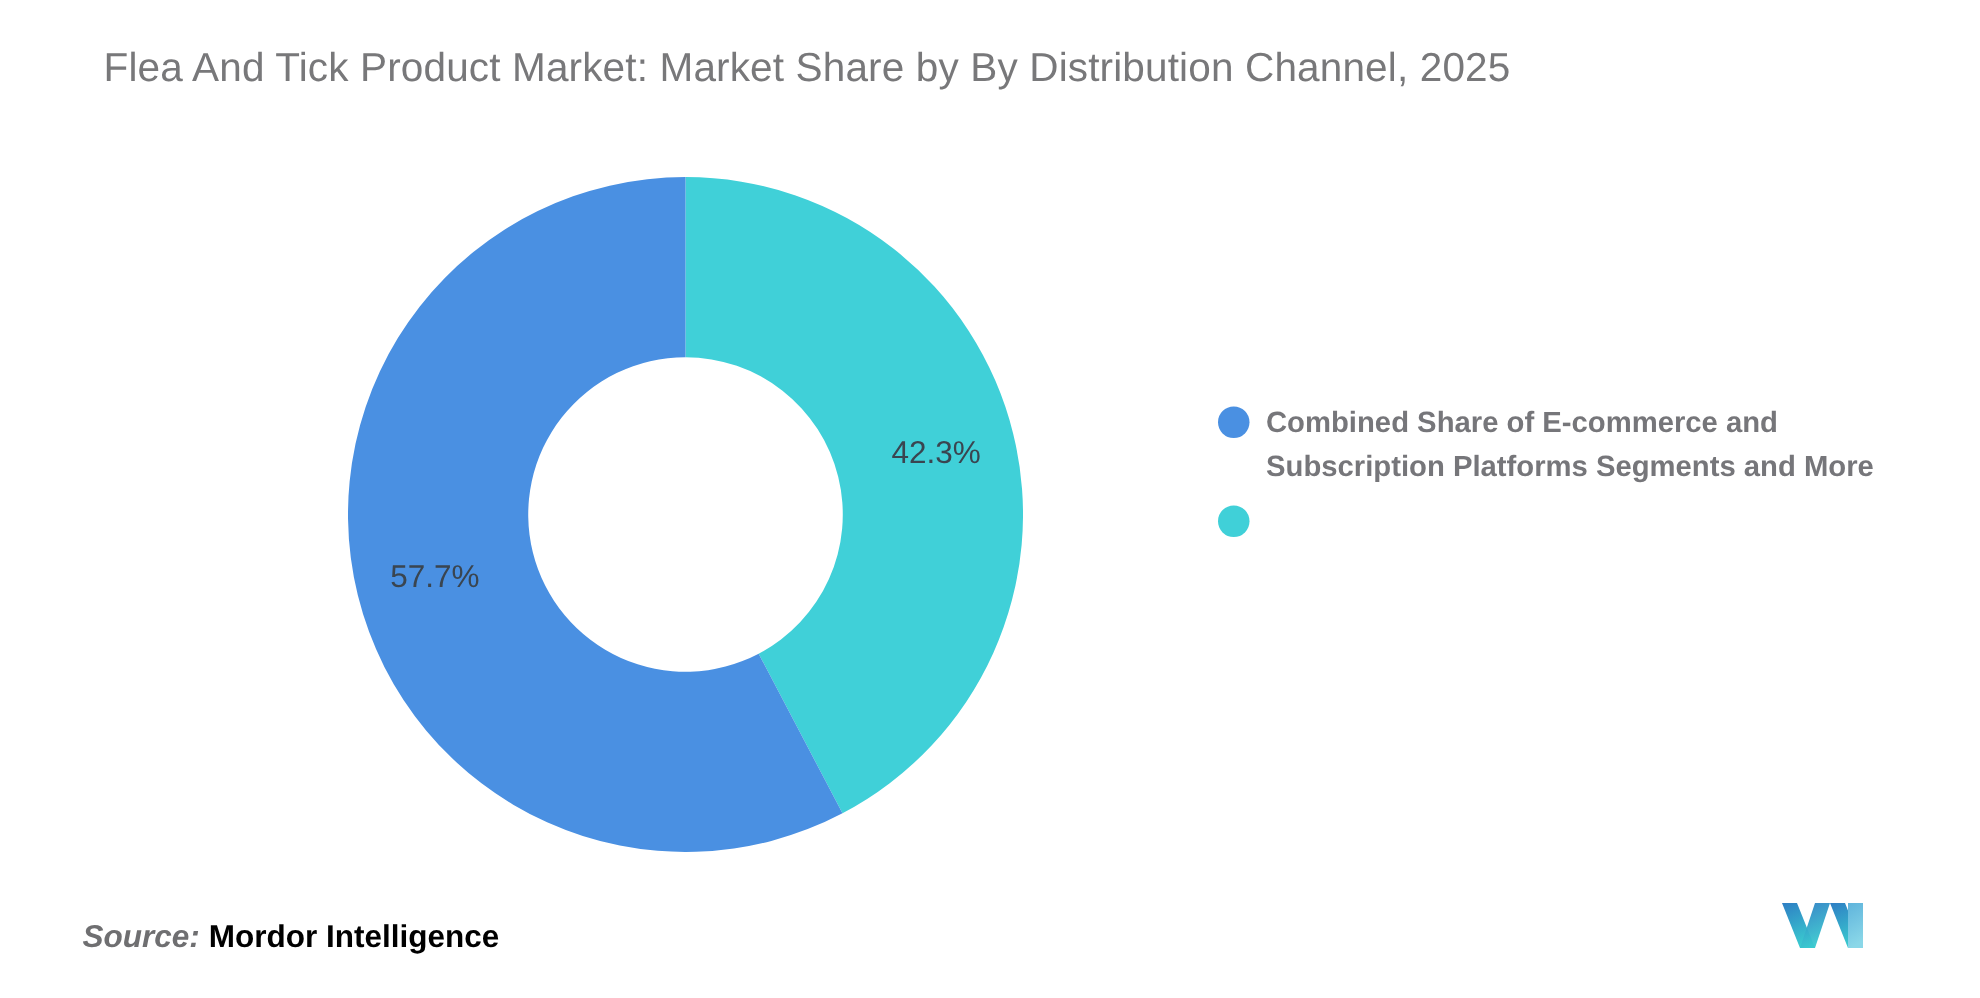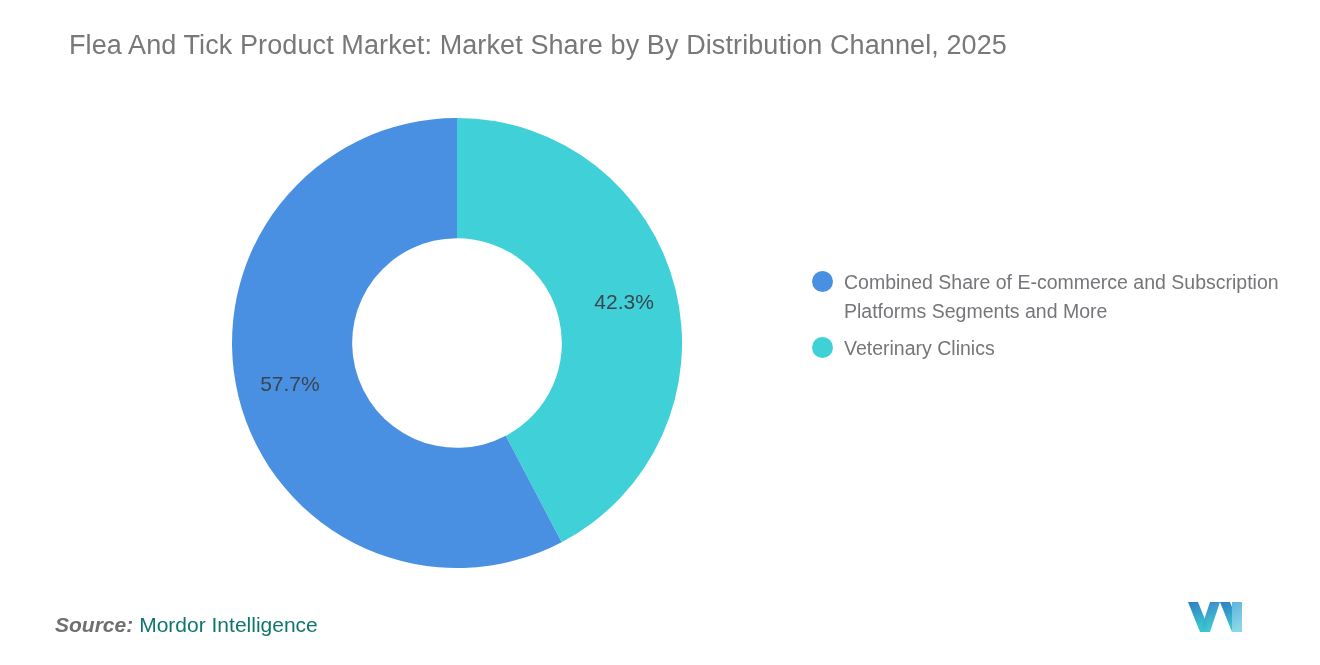--- a/index.html
+++ b/index.html
@@ -63,41 +63,41 @@
     width: 21px;
     height: 21px;
     border-radius: 50%;
     margin-top: 3px;
     margin-right: 11px;
   }
   .legend-label {
     font-size: 19.5px;
     line-height: 29px;
     color: #76767a;
-    font-weight: 400;
+    font-weight: 700;
     max-width: 440px;
   }
 
   
   #source-line {
     position: absolute;
     left: 55px;
     top: 613px;
     font-size: 21px;
     color: #8a8a8c;
     white-space: nowrap;
   }
   #source-label {
     font-weight: 700;
     color: #6f6f71;
     font-style: italic;
   }
   #source-value {
-    font-weight: 400;
-    color: #0f766e;
+    font-weight: 700;
+    color: #000000;
     margin-left: 6px;
   }
 
   
   #brand-logo {
     position: absolute;
     left: 1186px;
     top: 598px;
     width: 66px;
     height: 38px;
@@ -121,21 +121,20 @@
   </svg>
 </div>
 
 <div id="legend">
   <div class="legend-item">
     <span class="legend-swatch" style="background:#4a90e2"></span>
     <span class="legend-label">Combined Share of E-commerce and Subscription Platforms Segments and More</span>
   </div>
   <div class="legend-item">
     <span class="legend-swatch" style="background:#40d0d8"></span>
-    <span class="legend-label">Veterinary Clinics</span>
   </div>
 </div>
 
 <div id="source-line">
   <span id="source-label">Source:</span><span id="source-value">Mordor Intelligence</span>
 </div>
 
 <div id="brand-logo">
   <svg width="66" height="38" viewBox="0 0 66 38">
     <defs>

